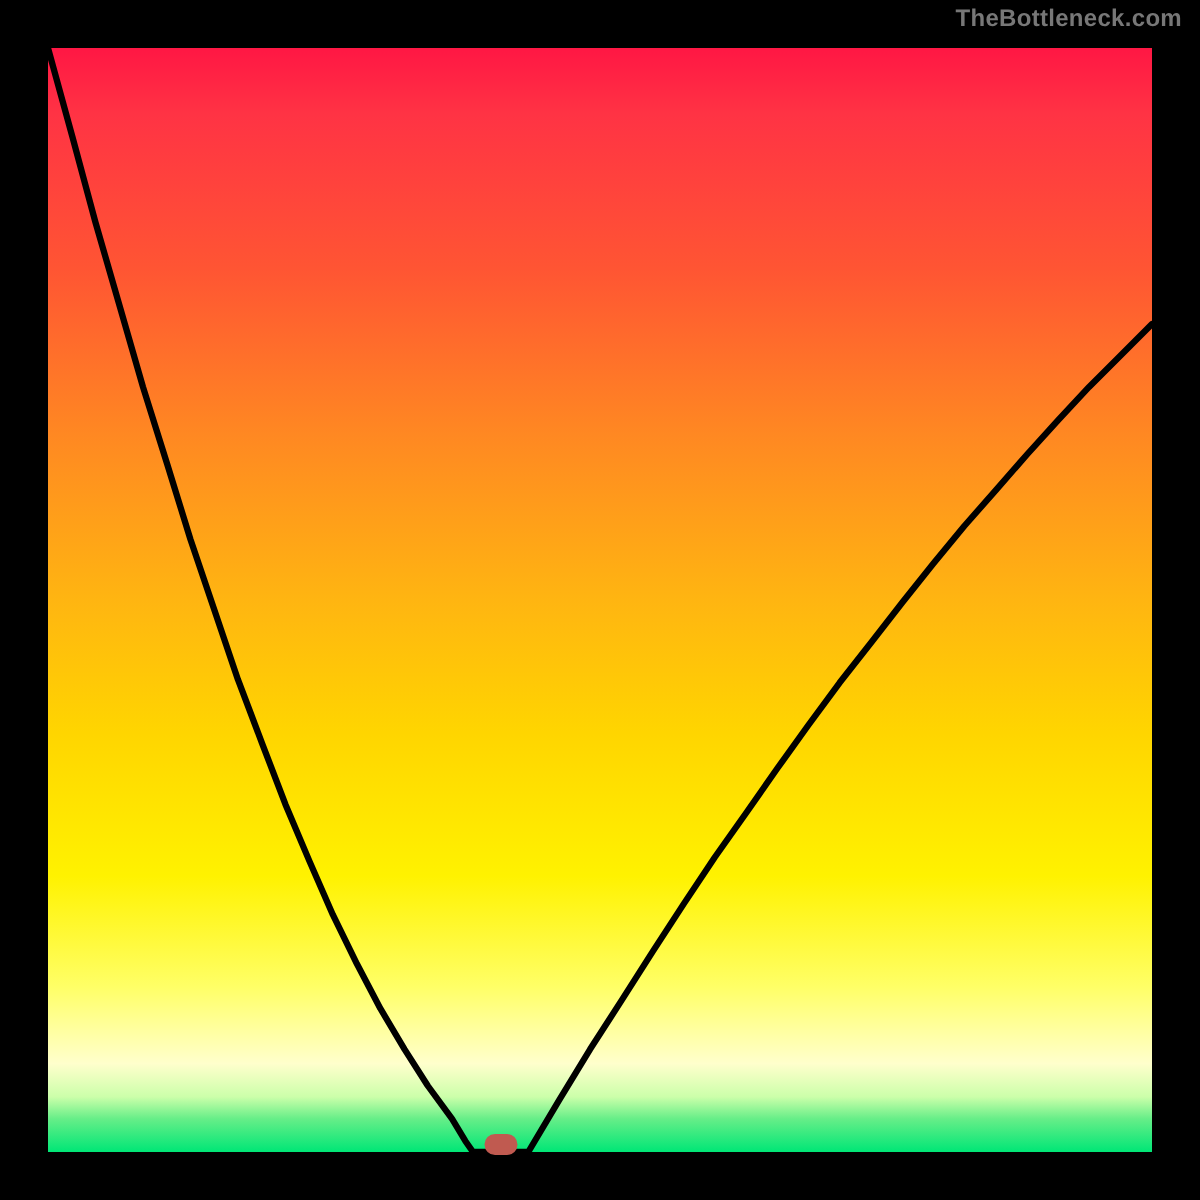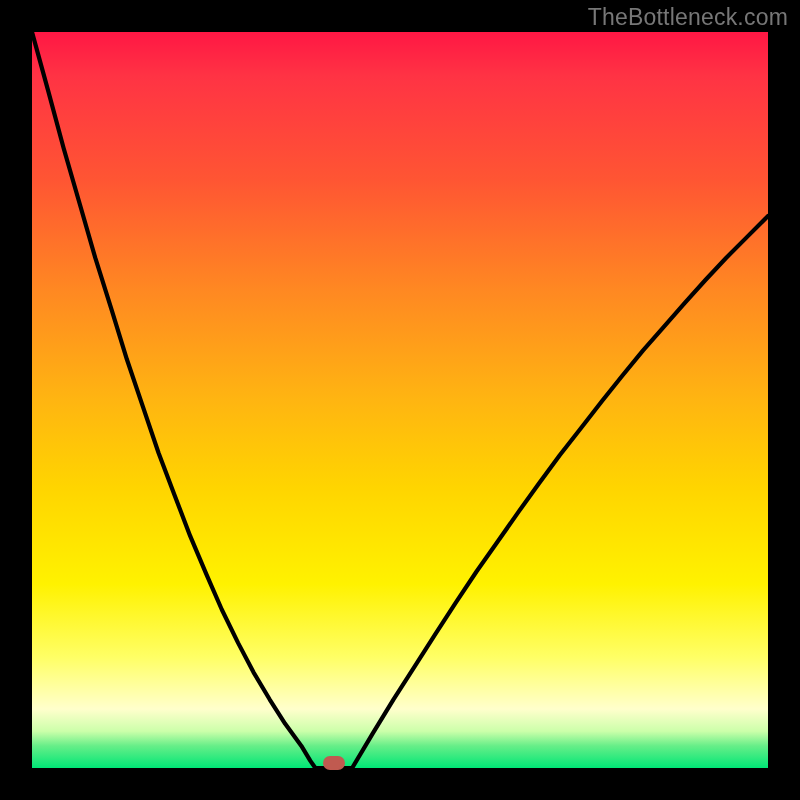--- a/index.html
+++ b/index.html
@@ -44,22 +44,22 @@
     left: 0;
     top: 0;
     width: 736px;
     height: 736px;
   }
   .watermark {
     position: absolute;
     top: 4px;
     right: 12px;
     color: #777;
-    font-size: 23px;
-    font-weight: 400;
+    font-size: 16px;
+    font-weight: 700;
     letter-spacing: 0.2px;
   }
   .marker {
     position: absolute;
     width: 22px;
     height: 14px;
     border-radius: 8px;
     background: #c05a50;
     transform: translate(-50%, -50%);
   }

